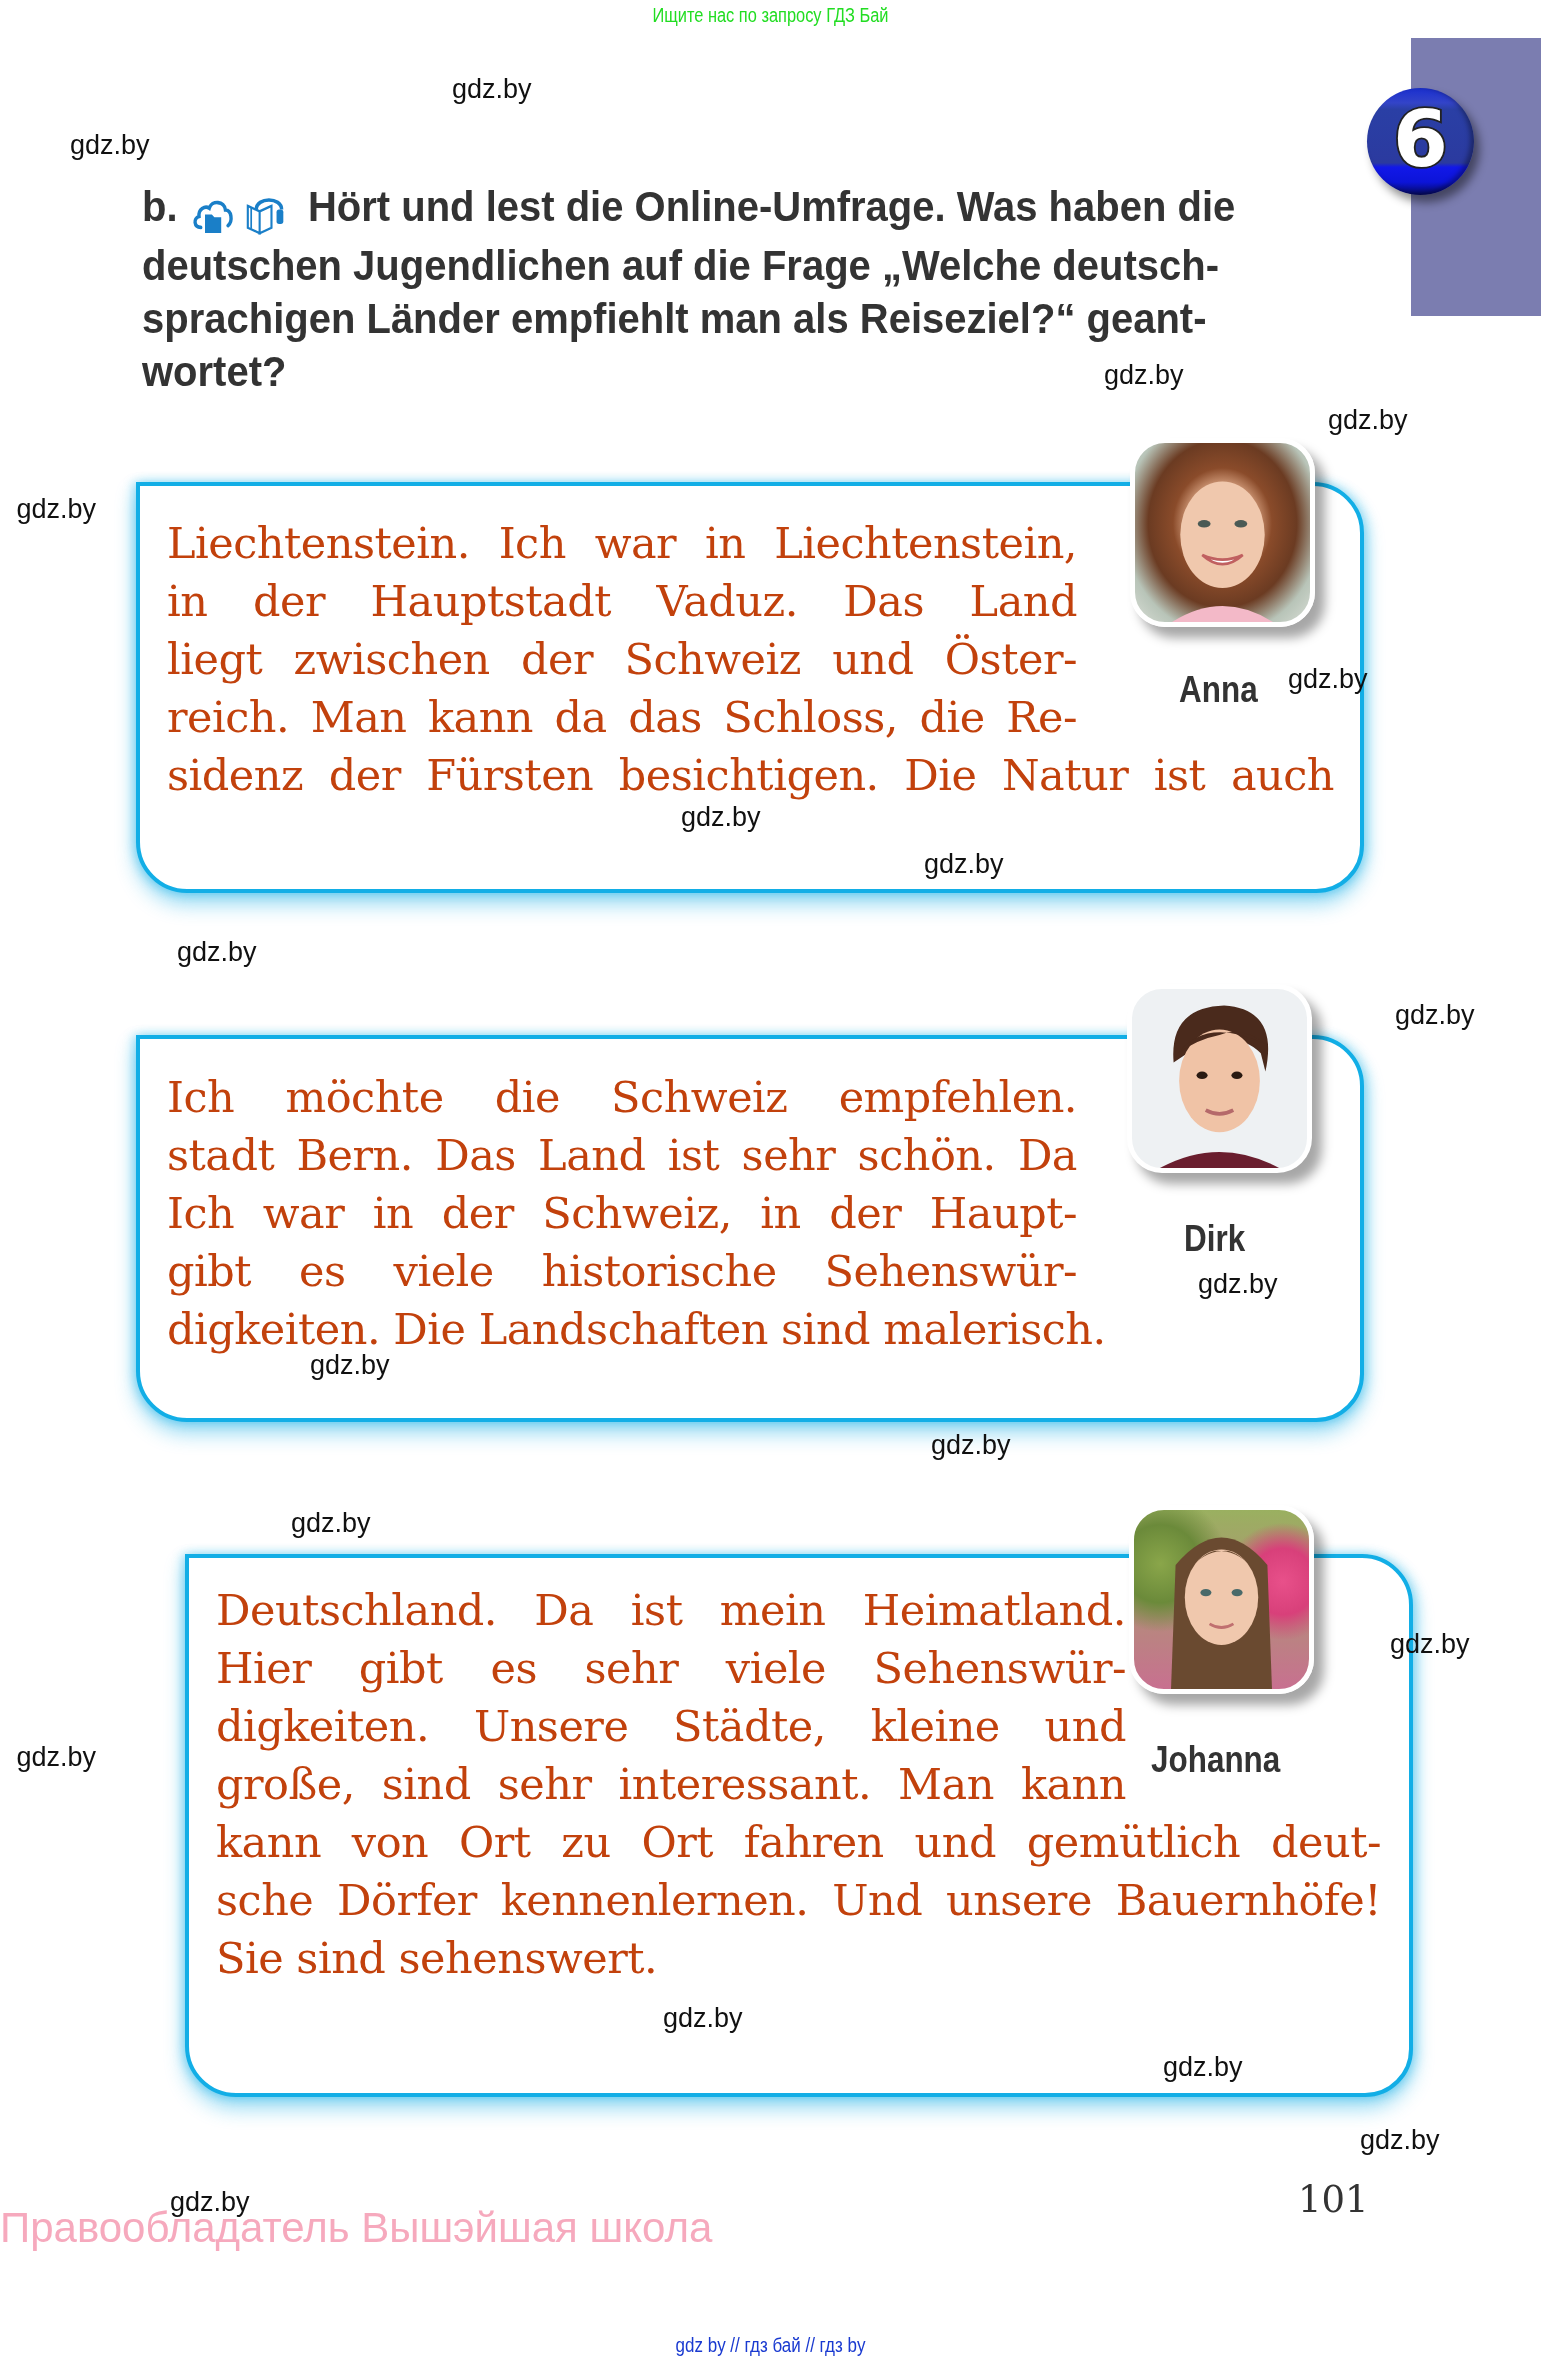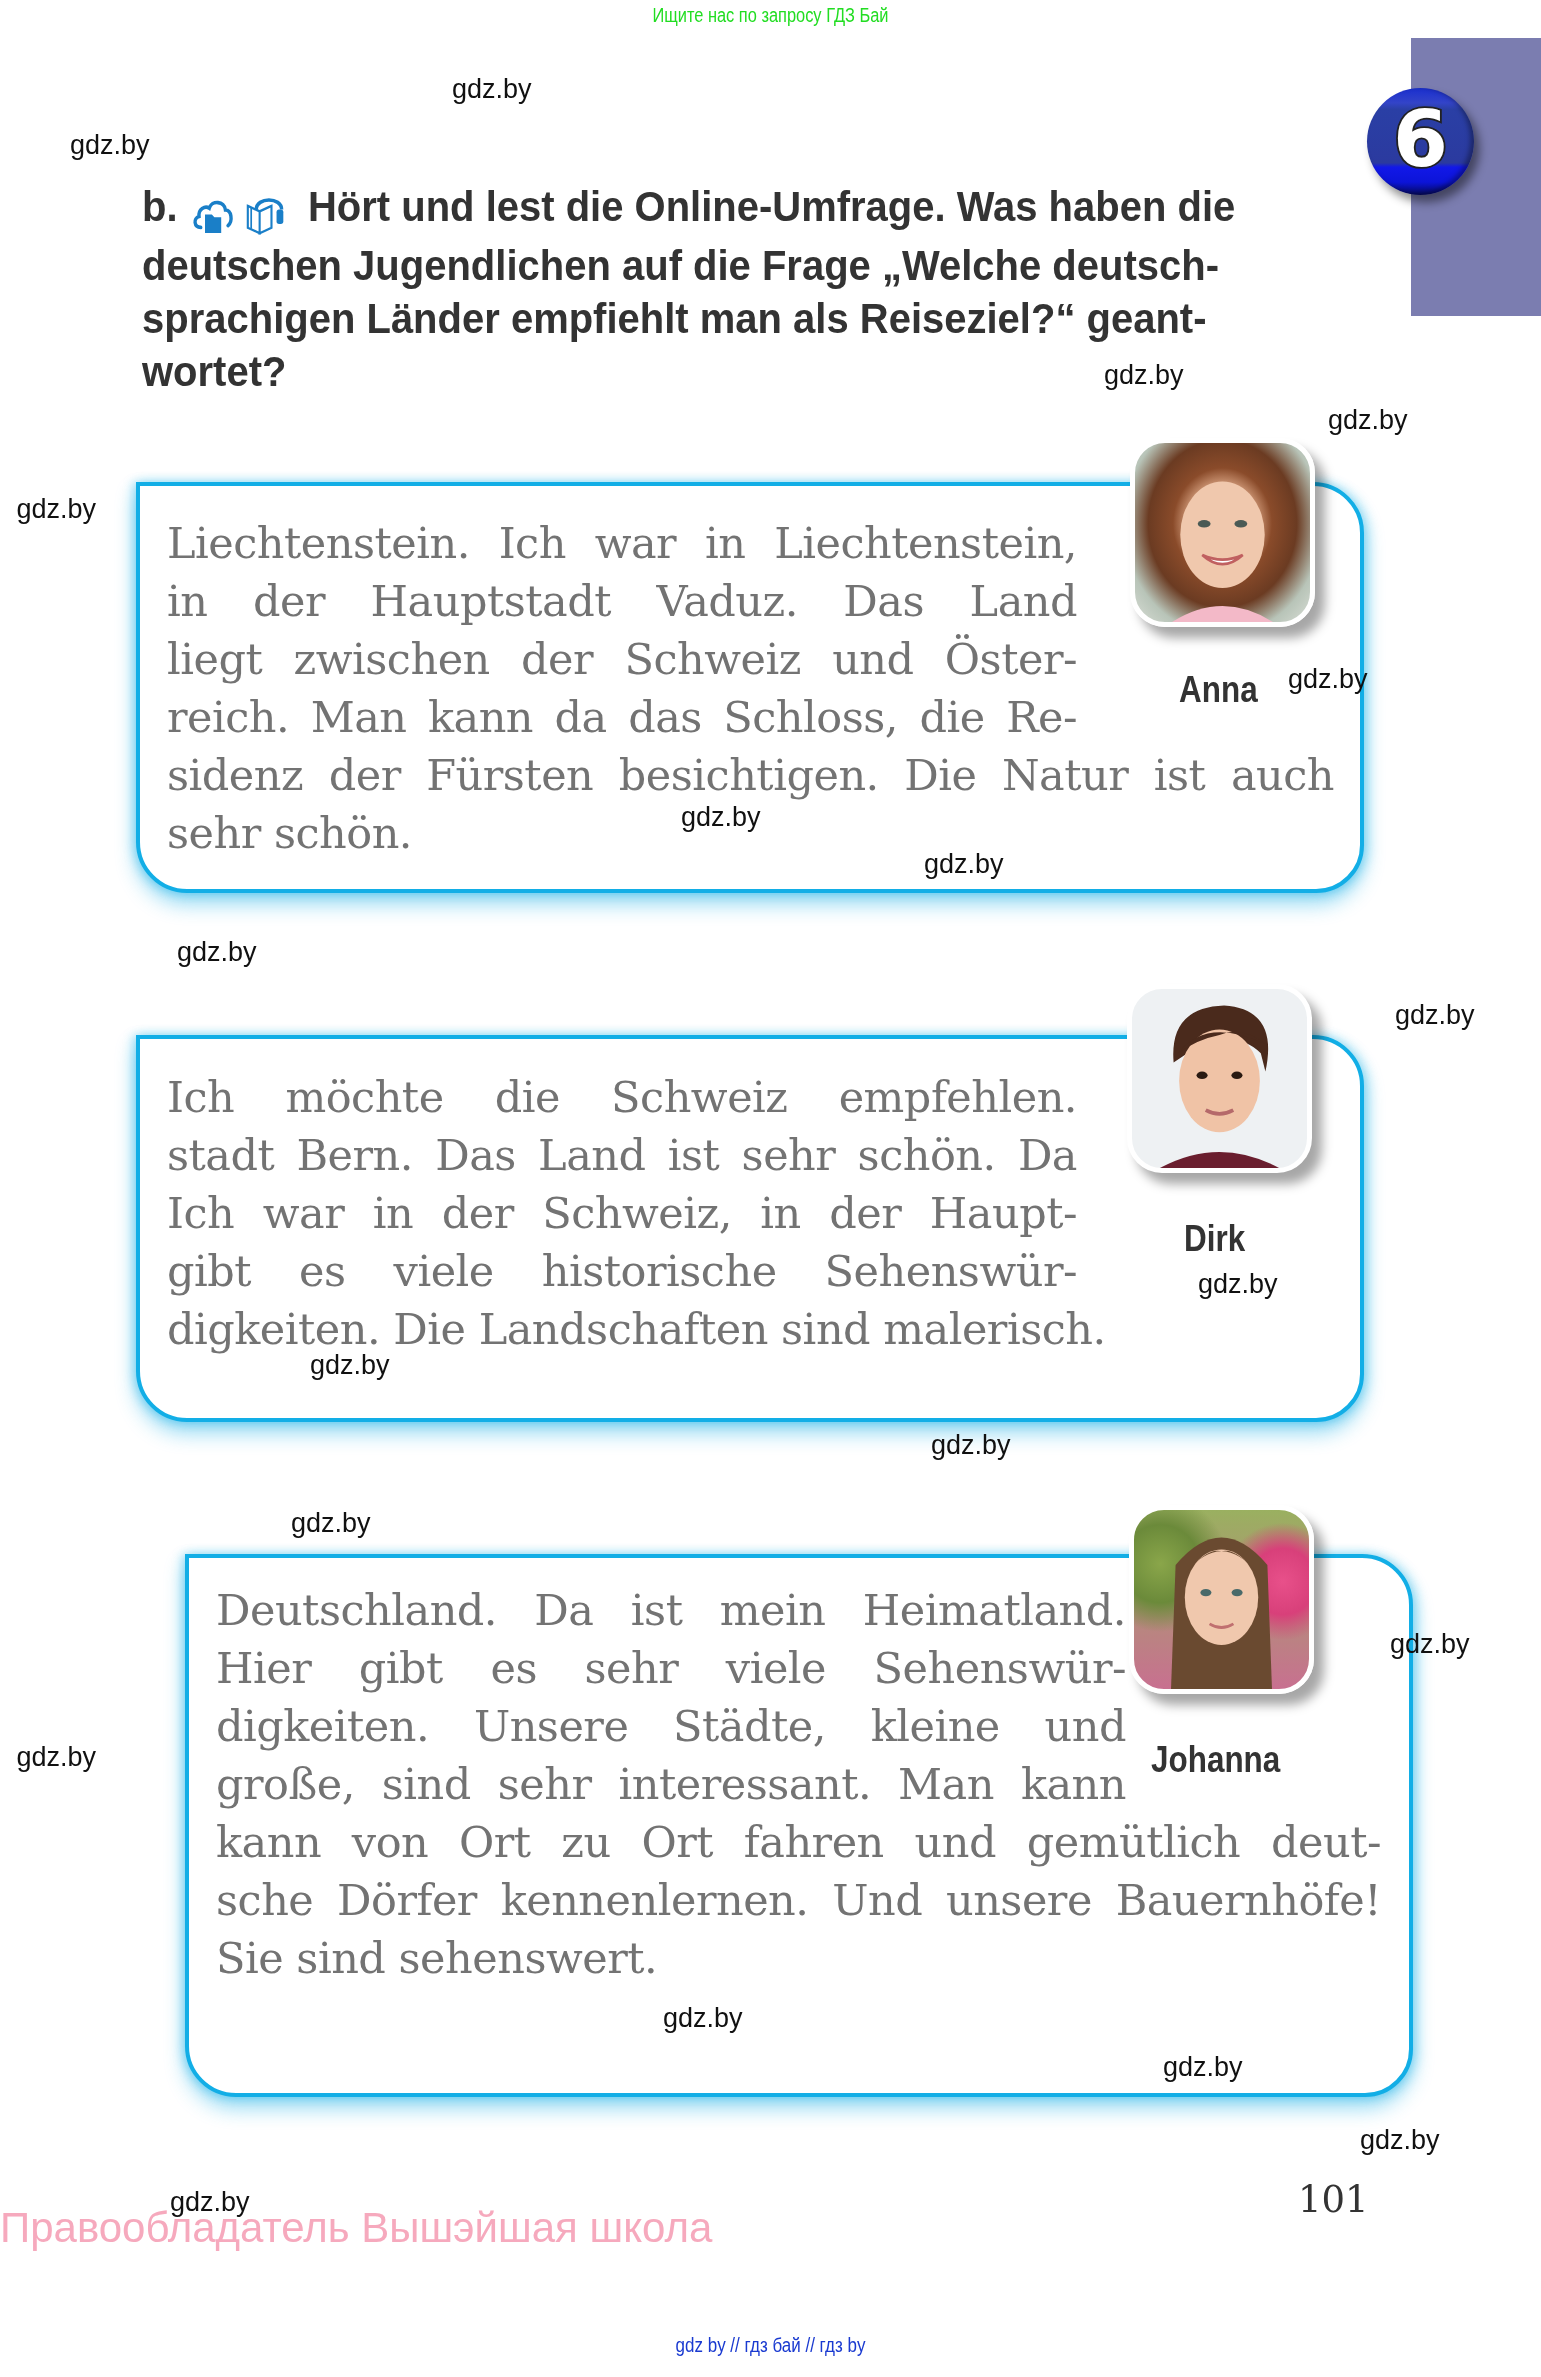--- a/index.html
+++ b/index.html
@@ -33,21 +33,21 @@
   .task .icons { display:inline-block; vertical-align:-5.5px; margin:0 3.7px; }
   .task .icons svg { display:inline-block; vertical-align:middle; }
   .wm { font-family:"Liberation Sans", sans-serif; font-size:27px; color:#111; white-space:nowrap; }
 
   .card {
     position:absolute; background:#fff;
     border:4.6px solid #12aee6; border-radius:0 51px 48px 51px;
     box-shadow: 0 11px 20px rgba(18,174,230,0.45), -3.7px 0 9.2px rgba(18,174,230,0.25), 3.7px 0 11px rgba(18,174,230,0.3);
   }
   .card-text {
-    position:absolute; font-family:"DejaVu Serif", serif; font-size:43px; line-height:58px; color:#737373;
+    position:absolute; font-family:"DejaVu Serif", serif; font-size:43px; line-height:58px; color:#c2410c;
     text-align:justify; letter-spacing:-0.5px;
   }
   .card-text .line { display:block; height:58px; text-align:justify; text-align-last:justify; white-space:nowrap; }
   .card-text .line.last { text-align-last:left; }
   .photo {
     position:absolute; width:175px; height:179px; border:5.5px solid #fff; border-radius:35px;
     box-shadow: 9.2px 11px 11px rgba(0,0,0,0.35); overflow:hidden; background:#ddd;
   }
   .name {
     position:absolute; font-family:"Liberation Sans", sans-serif; font-weight:bold; font-size:37px; color:#333;
@@ -96,21 +96,20 @@
   <div>wortet?</div>
 </div>
 
 <div class="card" style="left:136px; top:482px; width:1220px; height:403px;">
   <div class="card-text" style="left:27px; top:27.6px; width:1172px;">
     <span class="line" style="width:910px">Liechtenstein. Ich war in Liechtenstein,</span>
     <span class="line" style="width:910px">in der Hauptstadt Vaduz. Das Land</span>
     <span class="line" style="width:910px">liegt zwischen der Schweiz und Öster-</span>
     <span class="line" style="width:910px">reich. Man kann da das Schloss, die Re-</span>
     <span class="line" style="width:1167px">sidenz der Fürsten besichtigen. Die Natur ist auch</span>
-    <span class="line last">sehr schön.</span>
   </div>
 </div>
 <div class="photo" style="left:1130px; top:438px; background:radial-gradient(ellipse at 50% 45%, #f2cdb6 0%, #e7b392 24%, #8a4b2a 40%, #6b3b22 60%, #b8c4b8 80%, #d8ddd5 100%);">
   <svg width="175" height="179" viewBox="0 0 190 195">
     <ellipse cx="95" cy="100" rx="46" ry="58" fill="#f0c8ad"></ellipse>
     <ellipse cx="75" cy="88" rx="7" ry="4" fill="#4a5a55"></ellipse>
     <ellipse cx="115" cy="88" rx="7" ry="4" fill="#4a5a55"></ellipse>
     <path d="M73 122 Q95 142 117 122 Q95 132 73 122 Z" fill="#fff" stroke="#c06060" stroke-width="3"></path>
     <path d="M40 195 Q95 160 150 195 Z" fill="#f3b9c8"></path>
   </svg>

